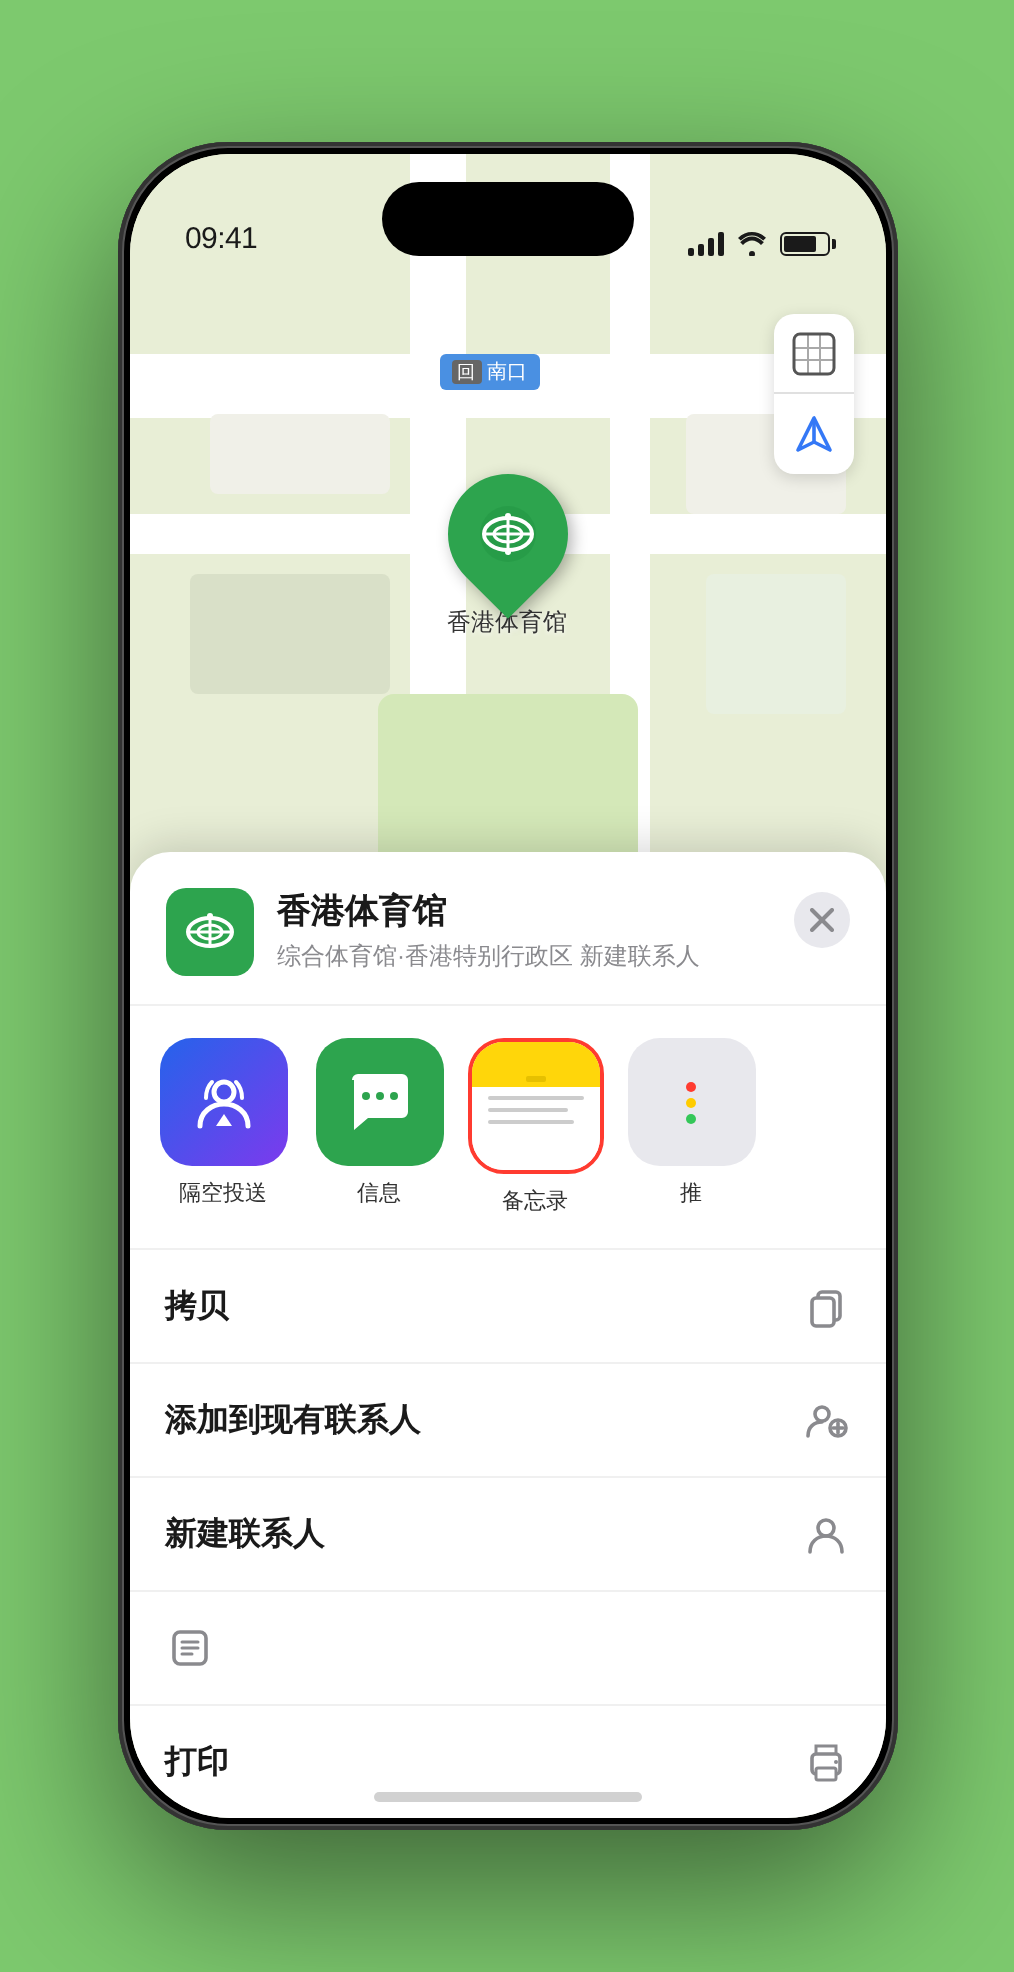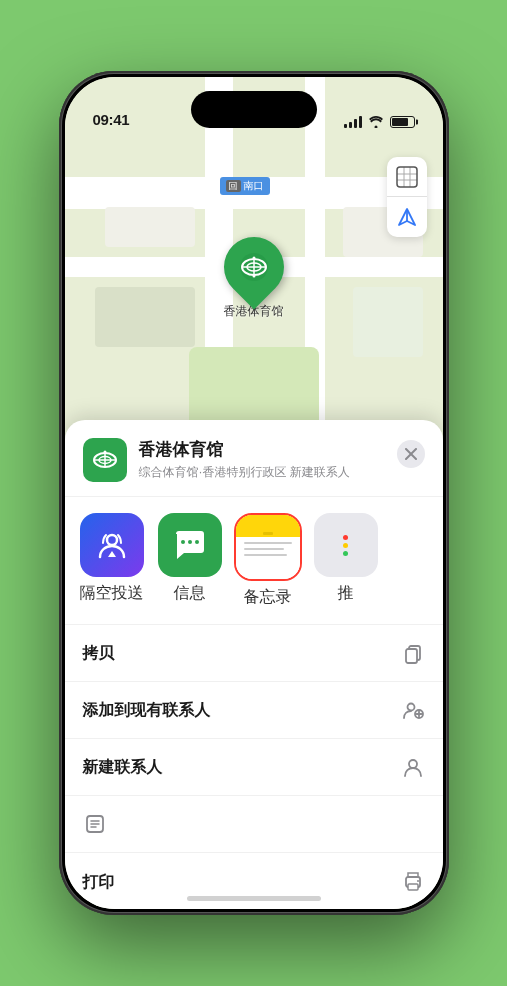--- a/index.html
+++ b/index.html
@@ -57,21 +57,21 @@
       height: 59px;
       display: flex;
       align-items: flex-end;
       justify-content: space-between;
       padding: 0 28px 8px 28px;
       z-index: 50;
     }
 
     .status-time {
       font-size: 15px;
-      font-weight: 700;
+      font-weight: 400;
       color: #1a1a1a;
       letter-spacing: -0.3px;
     }
 
     .status-icons {
       display: flex;
       align-items: center;
       gap: 6px;
     }
 
@@ -344,21 +344,21 @@
 
     .share-icon-messages {
       background: #2da44e;
     }
 
     .share-icon-mail {
       background: #3478f6;
     }
 
     .share-label {
-      font-size: 16px;
+      font-size: 11px;
       color: #333;
       text-align: center;
     }
 
     
     .action-list {
       padding: 0;
       font-weight: bold;
     }
 
@@ -366,21 +366,20 @@
       display: flex;
       align-items: center;
       justify-content: space-between;
       padding: 16px 18px;
       border-bottom: 1px solid #f0f0f0;
       cursor: pointer;
     }
 
     .action-item:last-child {
       border-bottom: none;
-      align-items: flex-end;
     }
 
     .action-label {
       font-size: 16px;
       color: #1a1a1a;
     }
 
     .action-icon {
       width: 24px;
       height: 24px;

